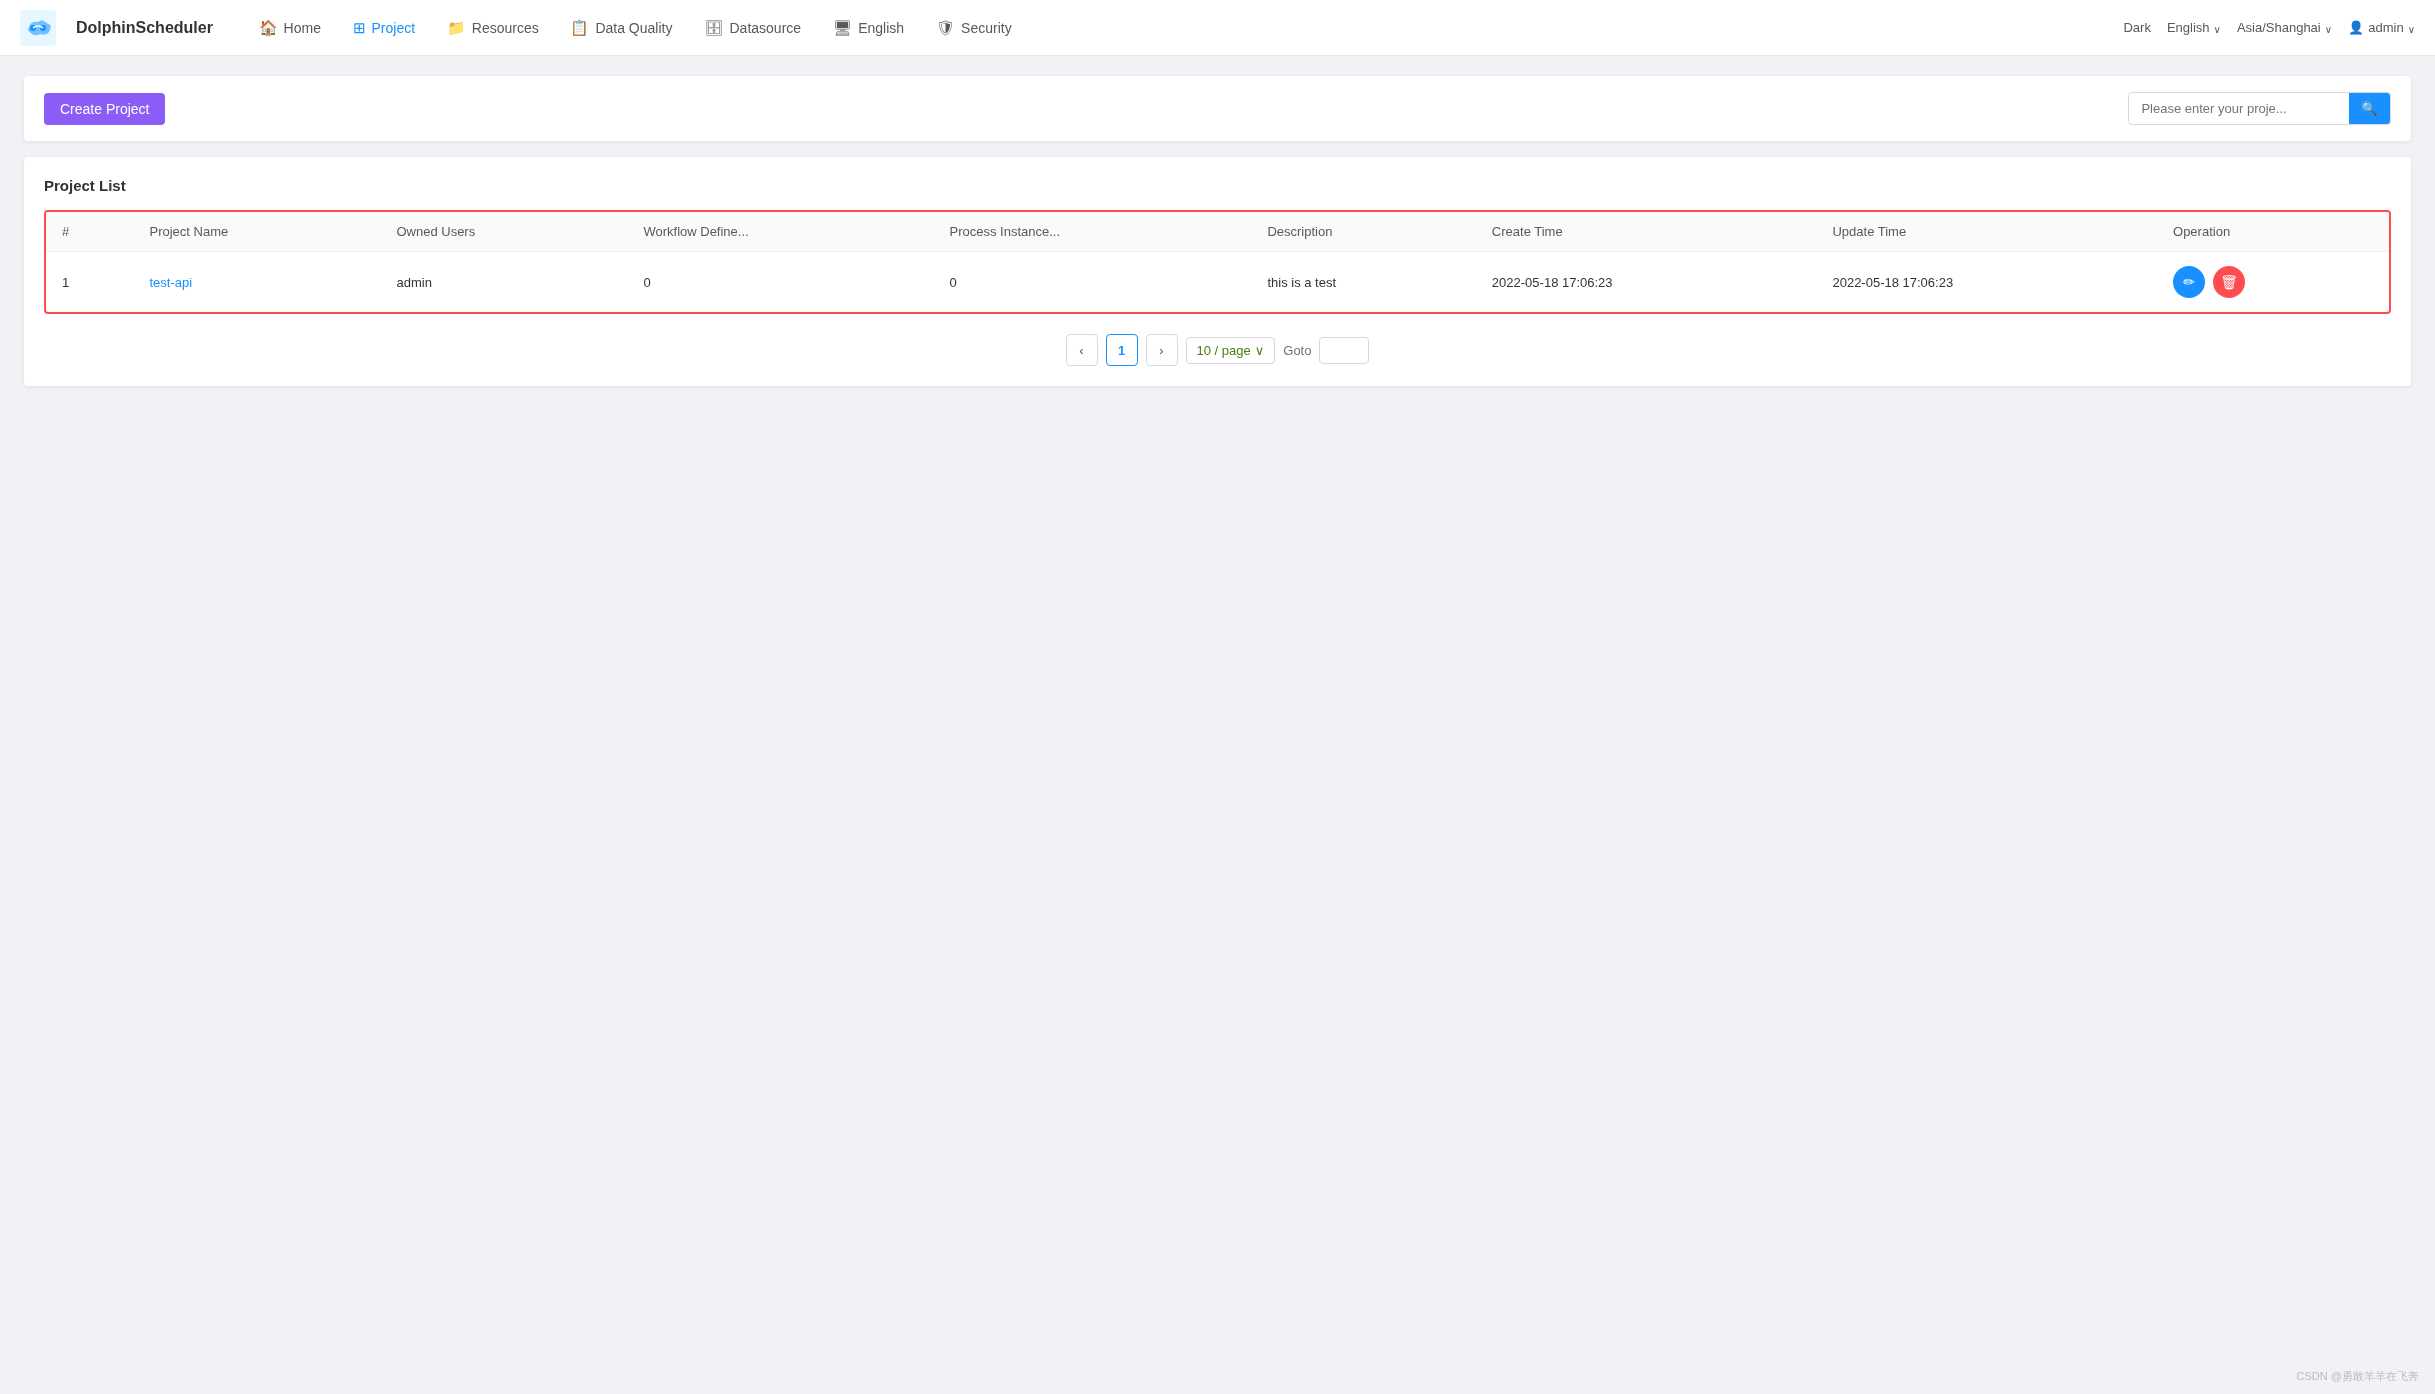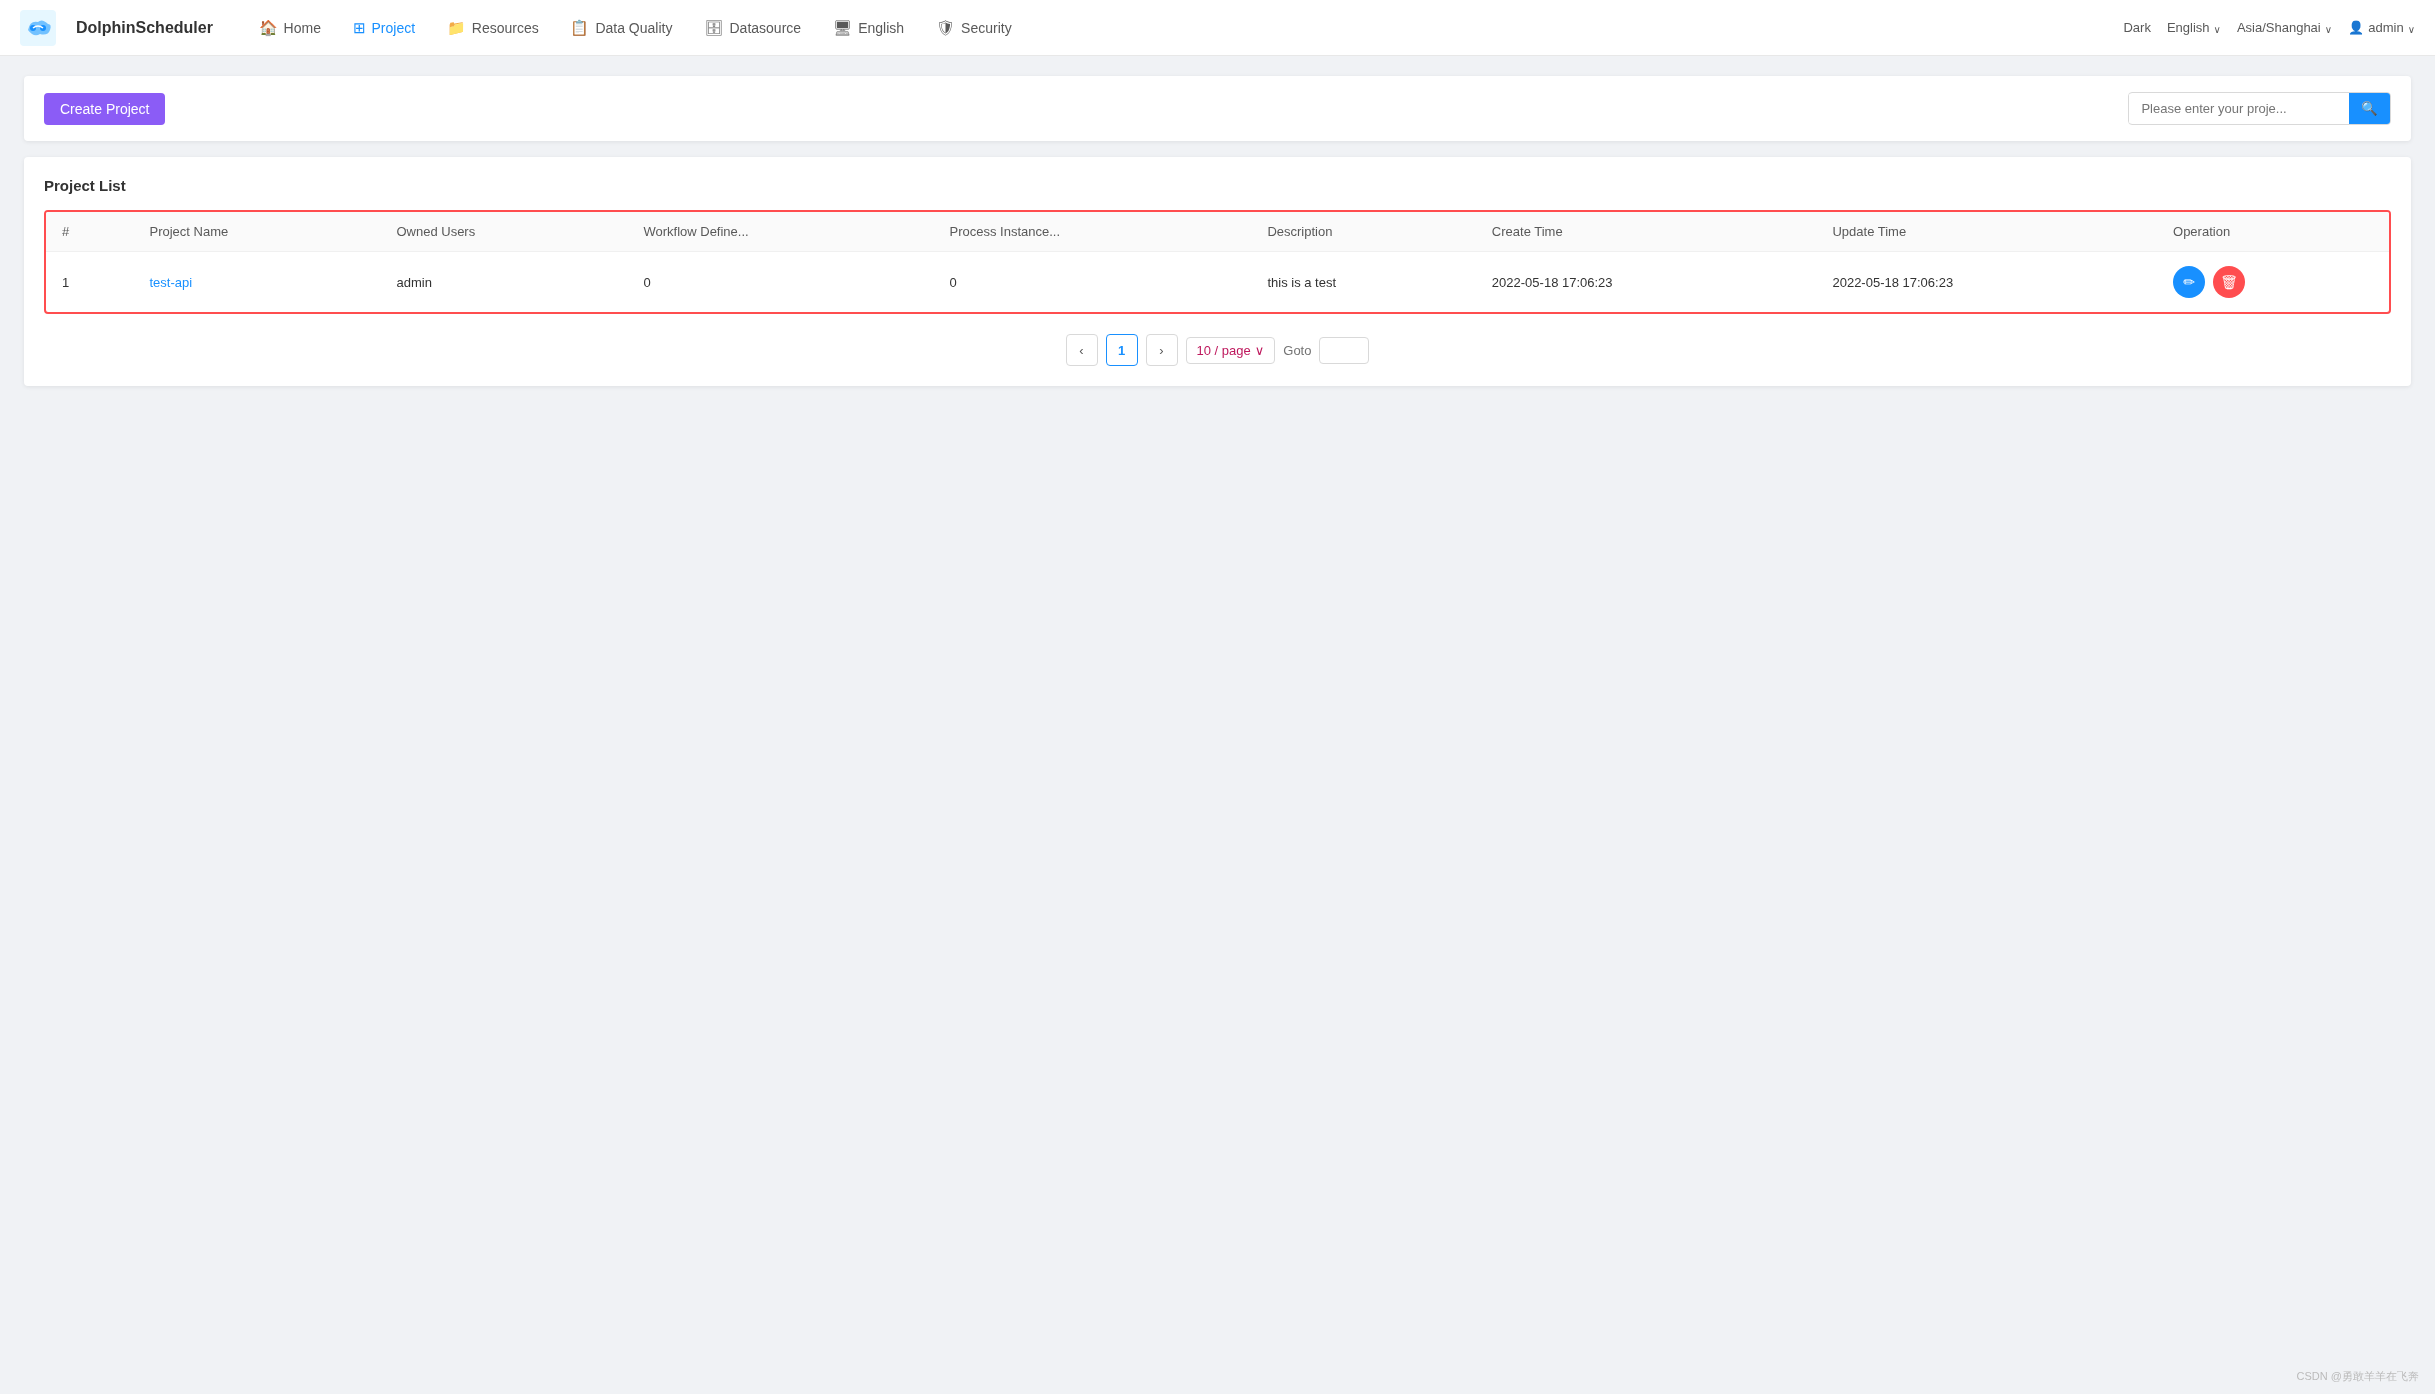--- a/index.html
+++ b/index.html
@@ -132,21 +132,21 @@
       background: #fff; cursor: pointer; color: #595959;
       font-size: 13px;
     }
     .page-btn.active {
       border-color: #1890ff; color: #1890ff; font-weight: 600;
     }
     .page-size-select {
       display: flex; align-items: center; gap: 4px;
       border: 1px solid #d9d9d9; border-radius: 4px;
       padding: 5px 10px; background: #fff; cursor: pointer;
-      font-size: 13px; color: #be185d;
+      font-size: 13px; color: #4d7c0f;
     }
     .goto-label { font-size: 13px; color: #737373; }
     .goto-input {
       width: 50px; border: 1px solid #d9d9d9; border-radius: 4px;
       padding: 5px 8px; text-align: center; font-size: 13px;
       outline: none;
     }
 
     
     .op-btns { display: flex; gap: 8px; }

